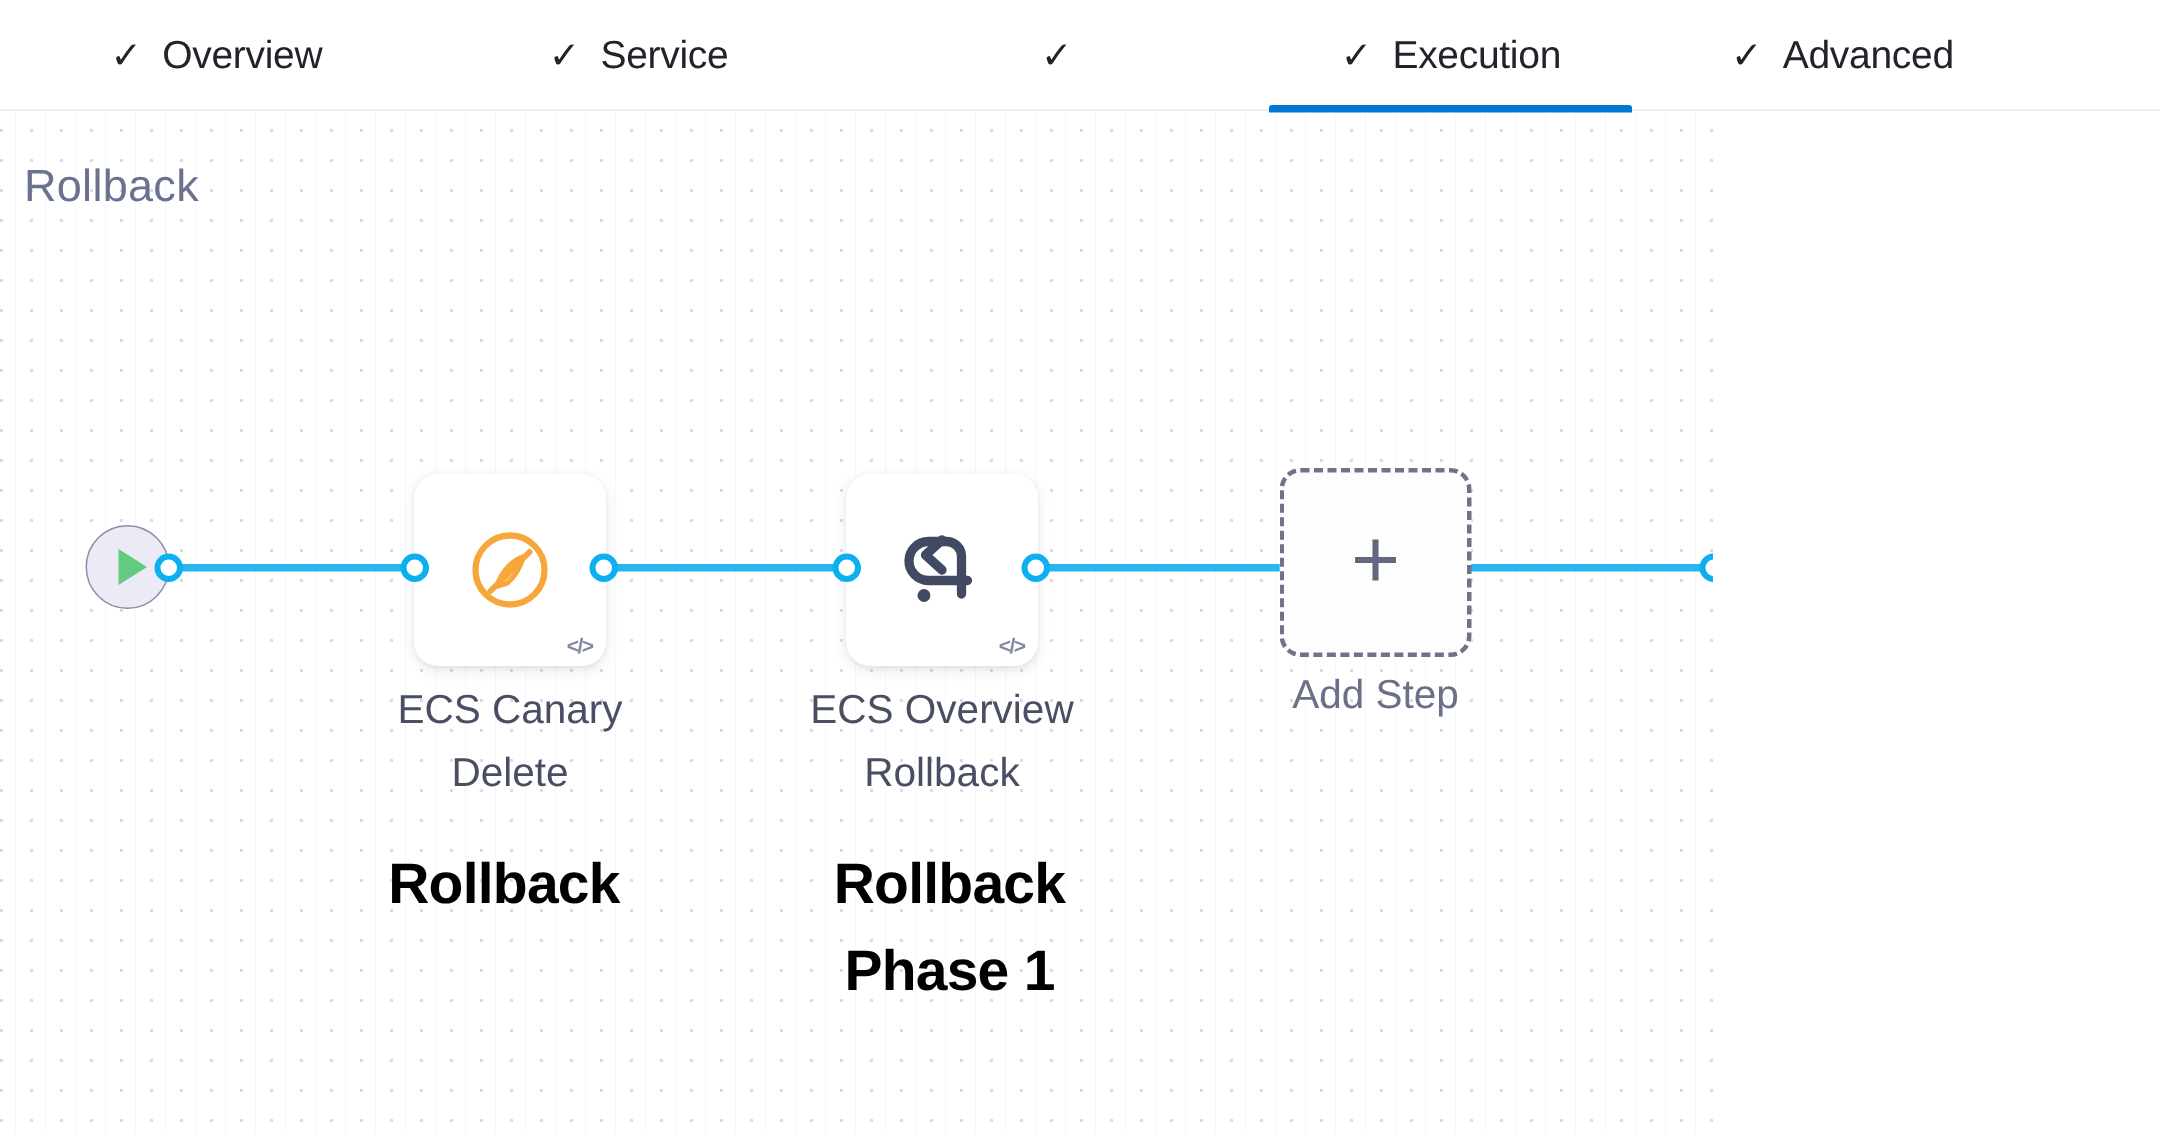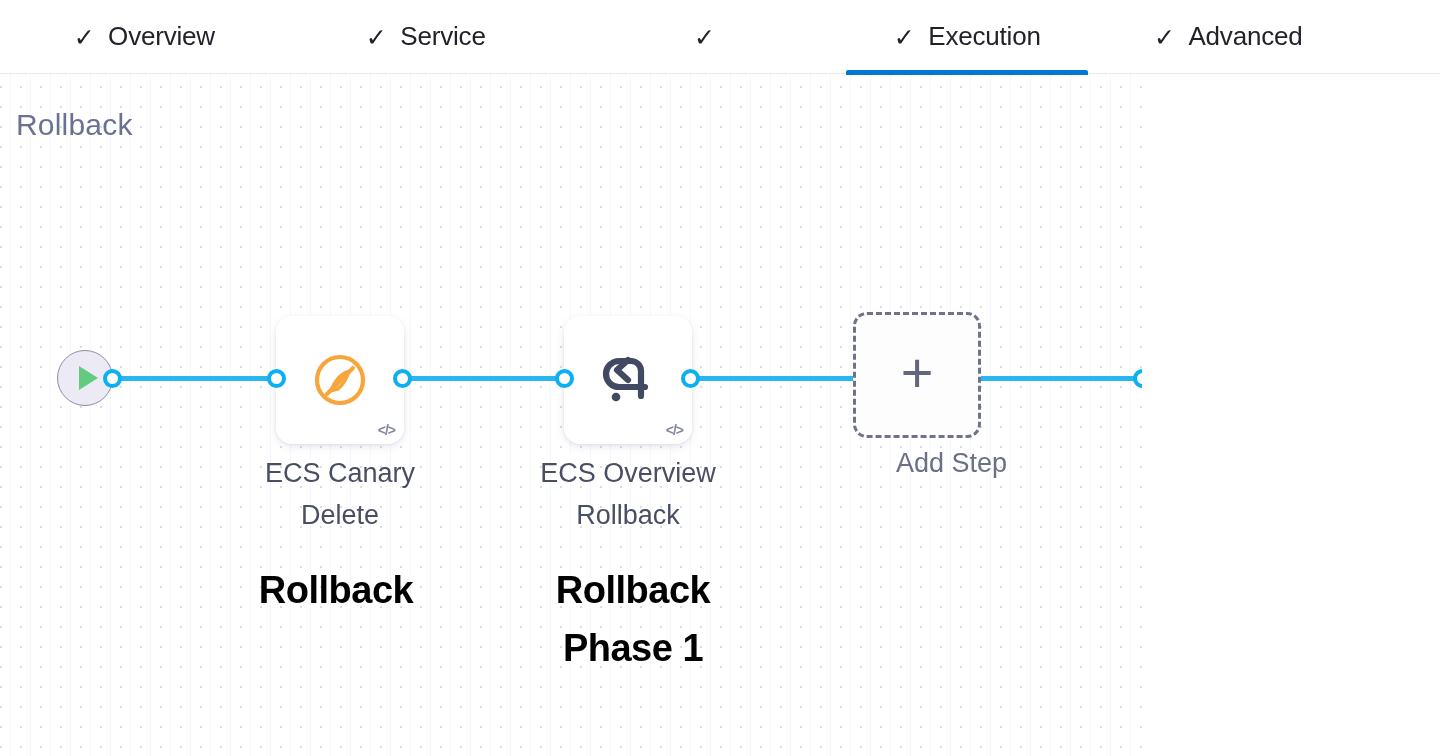--- a/index.html
+++ b/index.html
@@ -218,21 +218,20 @@
     font-size: 27px;
     line-height: 42px;
     color: #4a4e63;
     z-index: 2;
   }
 
   .step-label.addstep {
     top: 133px;
     color: #6b6f87;
     line-height: 36px;
-    text-align: right;
   }
 
   .plus-glyph {
     font-size: 56px;
     line-height: 1;
     color: #63677e;
     font-weight: 300;
     margin-top: -4px;
   }
 

